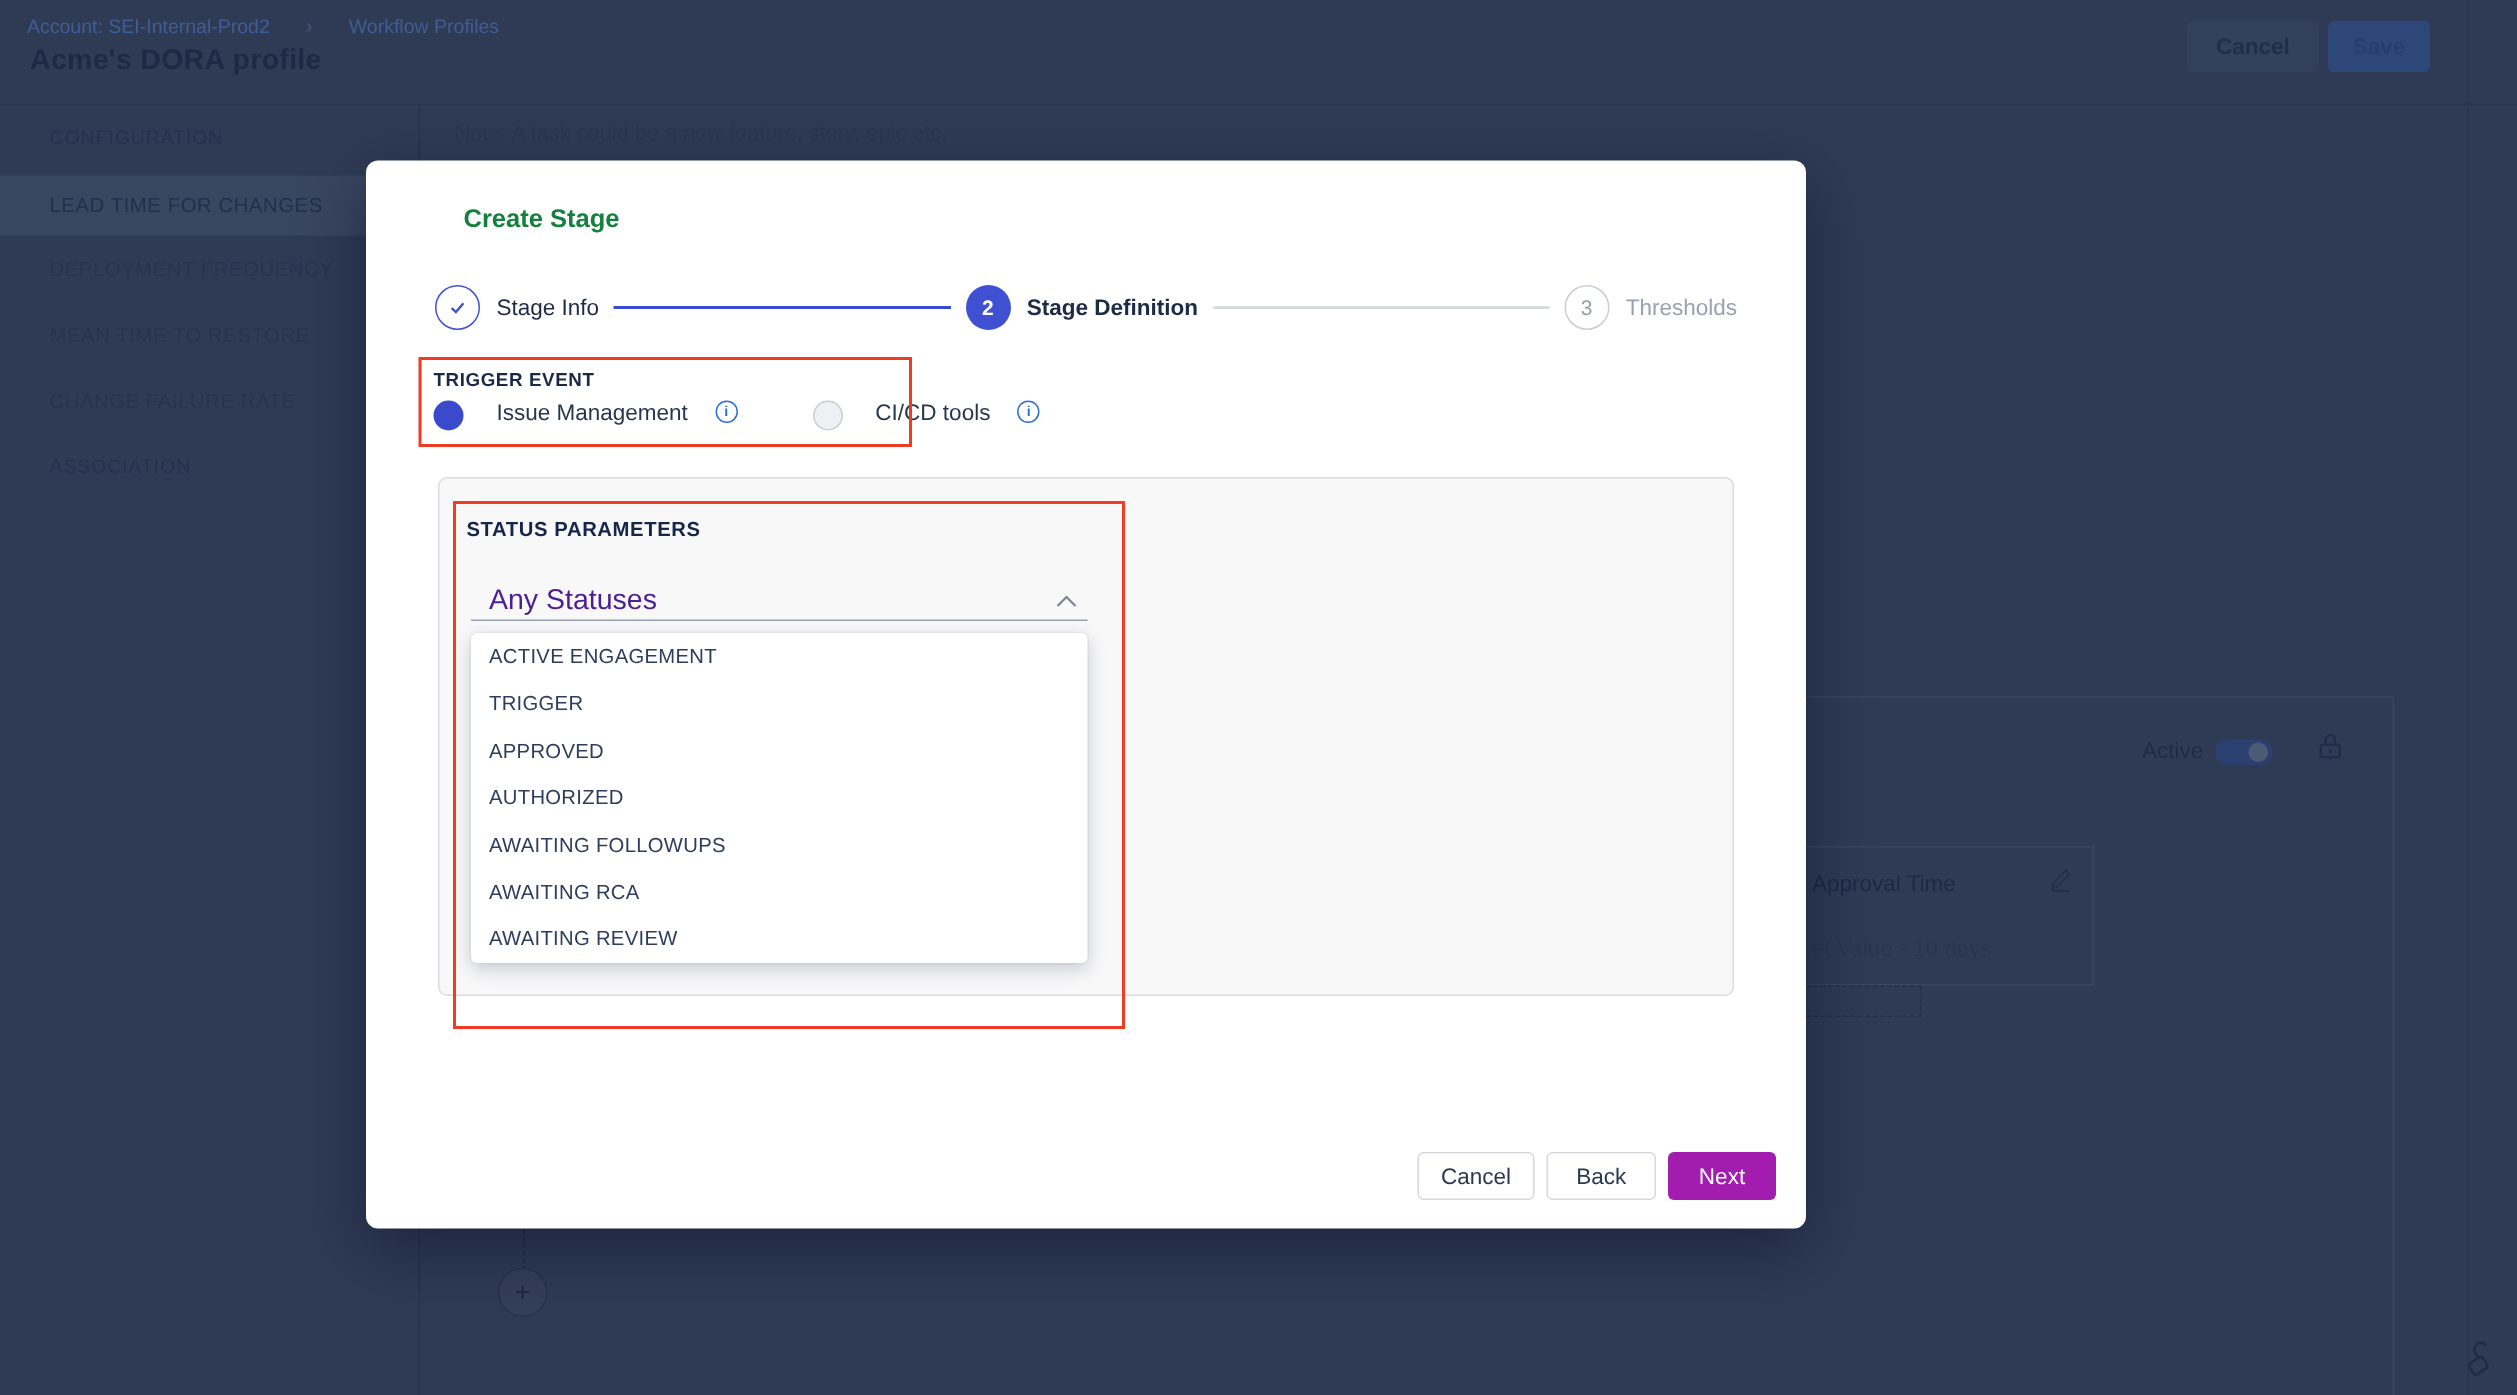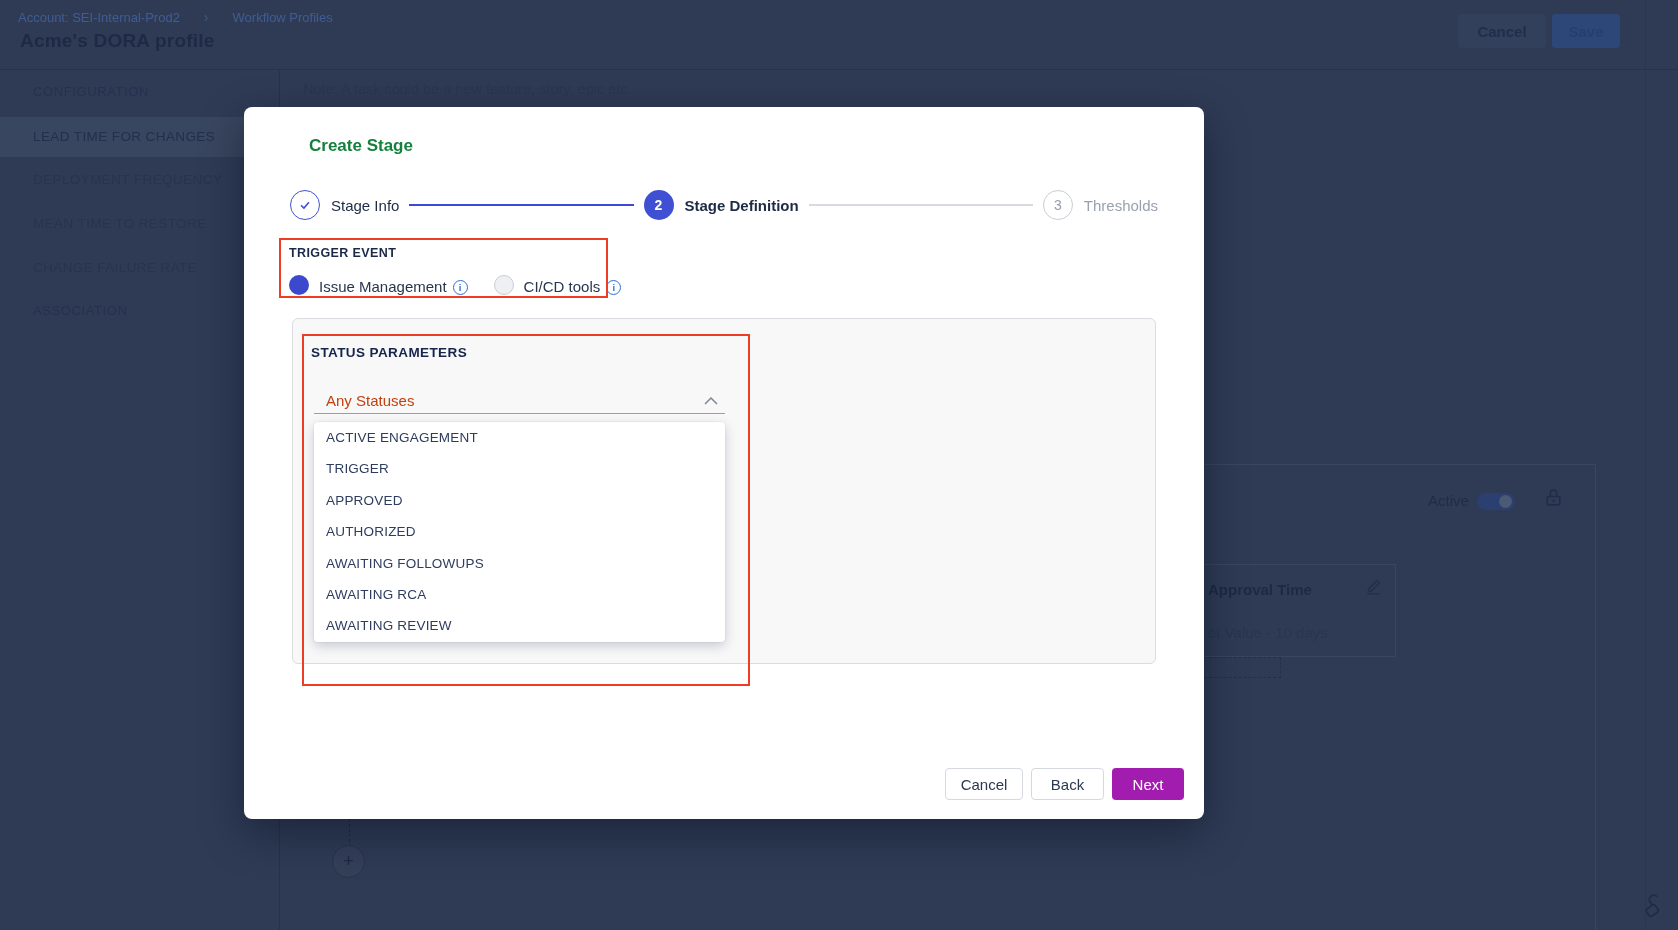--- a/index.html
+++ b/index.html
@@ -24,21 +24,21 @@
 
   .note-text { position:absolute; left:303px; top:81px; font-size:14.5px; color:#293751; }
 
   .bg-card { position:absolute; left:500px; top:464px; width:1096px; height:466px; border-top:1px solid #3a4660; border-right:1px solid #3a4660; }
   .active-label { position:absolute; left:1428px; top:492px; font-size:15px; color:#1e2c48; }
   .toggle { position:absolute; left:1477px; top:493px; width:38px; height:17px; border-radius:9px; background:#2b3f70; }
   .toggle-knob { position:absolute; left:22px; top:2px; width:13px; height:13px; border-radius:50%; background:#4d5a76; }
   .lock-icon { position:absolute; left:1545px; top:488px; }
 
   .approval-card { position:absolute; left:1090px; top:564px; width:306px; height:93px; border:1px solid #3a4660; }
-  .appr-title { position:absolute; left:1208px; top:581px; font-size:15px; font-weight:700; color:#1c2a46; }
+  .appr-title { position:absolute; left:1208px; top:581px; font-size:15px; font-weight:400; color:#1c2a46; }
   .appr-edit { position:absolute; left:1364px; top:577px; }
   .appr-value { position:absolute; left:1208px; top:624px; font-size:15px; color:#283650; }
   .dashed-box { position:absolute; left:1100px; top:657px; width:181px; height:21px; border:1px dashed #223048; }
 
   .dash-line { position:absolute; left:349px; top:819px; height:28px; width:0; border-left:1px dashed #1f2d49; }
   .plus-circle { position:absolute; left:332px; top:845px; width:33px; height:33px; border-radius:50%; border:1px solid #26344f; background:#343f59; color:#1b2a45; font-size:18px; display:flex; align-items:center; justify-content:center; }
   .vdiv { position:absolute; left:1645px; top:0; width:1px; height:930px; background:#2a3650; }
   .unlock-icon { position:absolute; left:1640px; top:893px; transform:rotate(-35deg); }
 
   
@@ -52,32 +52,32 @@
   .step-circle.active { background:#3f51d2; color:#fff; font-weight:700; }
   .step-circle.upcoming { border:1.6px solid #cacdd6; color:#949cab; }
   .step-label { font-size:15px; color:#1d2b45; white-space:nowrap; }
   .step-label.active { font-weight:700; }
   .step-label.upcoming { color:#99a0af; }
   .conn { height:1.6px; flex:1 1 auto; }
   .conn.blue { background:#3b4bd0; }
   .conn.gray { background:#d7dade; }
 
   .trigger-heading { position:absolute; left:45px; top:139px; font-size:12.5px; font-weight:700; letter-spacing:.4px; color:#1b2948; }
-  .trigger-row { position:absolute; left:45px; top:160px; height:28px; display:flex; align-items:flex-end; gap:6px; }
+  .trigger-row { position:absolute; left:45px; top:160px; height:28px; display:flex; align-items:flex-start; gap:18px; }
   .radio { width:20px; height:20px; border-radius:50%; flex:0 0 auto; }
   .radio.on { background:#3b49cc; }
   .radio.off { background:#eef0f3; border:1px solid #c9ccd5; }
   .radio-label { font-size:15px; color:#27364f; margin-left:4px; }
   .info-dot { width:15px; height:15px; border-radius:50%; border:1.2px solid #2e6fd3; color:#2e6fd3; font-size:9.5px; font-weight:700; display:inline-flex; align-items:center; justify-content:center; }
   .gap14 { width:14px; }
 
   .panel { position:absolute; left:48px; top:211px; width:864px; height:346px; background:#f8f8f9; border:1px solid #dadce1; border-radius:6px; }
   .panel-heading { position:absolute; left:18px; top:26px; font-size:13.5px; font-weight:700; letter-spacing:.4px; color:#16254a; }
   .statuses-select { position:absolute; left:21px; top:69px; width:411px; height:26px; border-bottom:1px solid #979eac; display:flex; align-items:center; justify-content:space-between; padding:0 6px 0 12px; }
-  .select-value { font-size:15px; color:#c2410c; }
+  .select-value { font-size:19px; color:#4c1d95; }
   .dropdown { position:absolute; left:21px; top:103px; width:411px; background:#fff; border-radius:4px; box-shadow:0 4px 12px rgba(31,41,70,.22), 0 0 0 1px rgba(31,41,70,.04); z-index:20; overflow:hidden; }
   .dd-item { height:31.4px; line-height:31.4px; padding-left:12px; font-size:13.5px; letter-spacing:.2px; color:#2e3c5e; }
   .dd-item.highlight { background:#f2f2f4; }
 
   .modal-footer-btn { position:absolute; top:661px; height:32px; border-radius:4px; font-size:15px; font-family:inherit; }
   .btn-cancel { left:701px; width:78px; background:#fff; border:1px solid #d5d8de; color:#2b3850; }
   .btn-back { left:787px; width:73px; background:#fff; border:1px solid #d5d8de; color:#2b3850; }
   .btn-next { left:868px; width:72px; background:#a21caf; border:none; color:#fff; }
 
   

